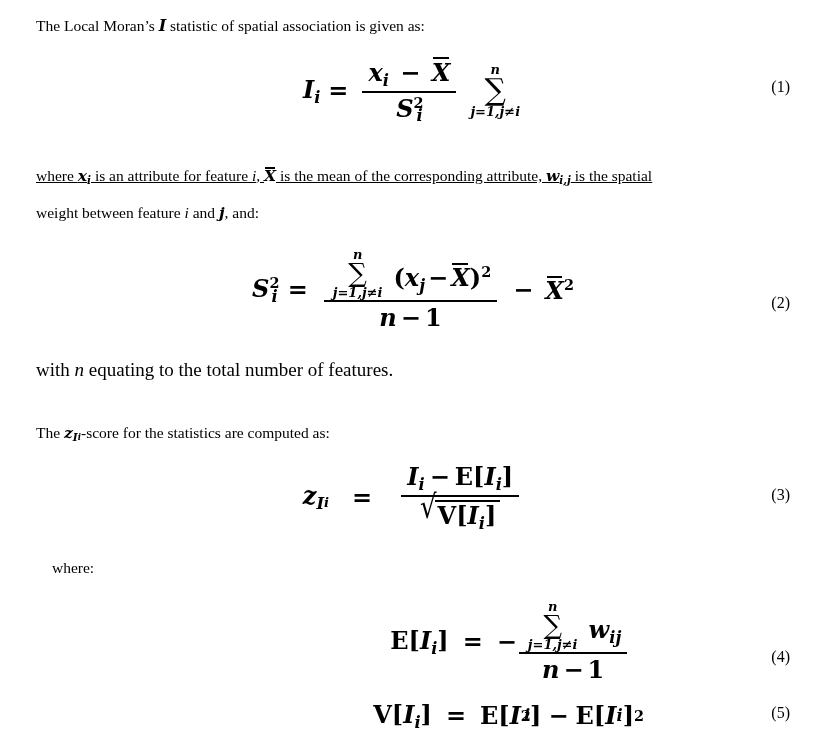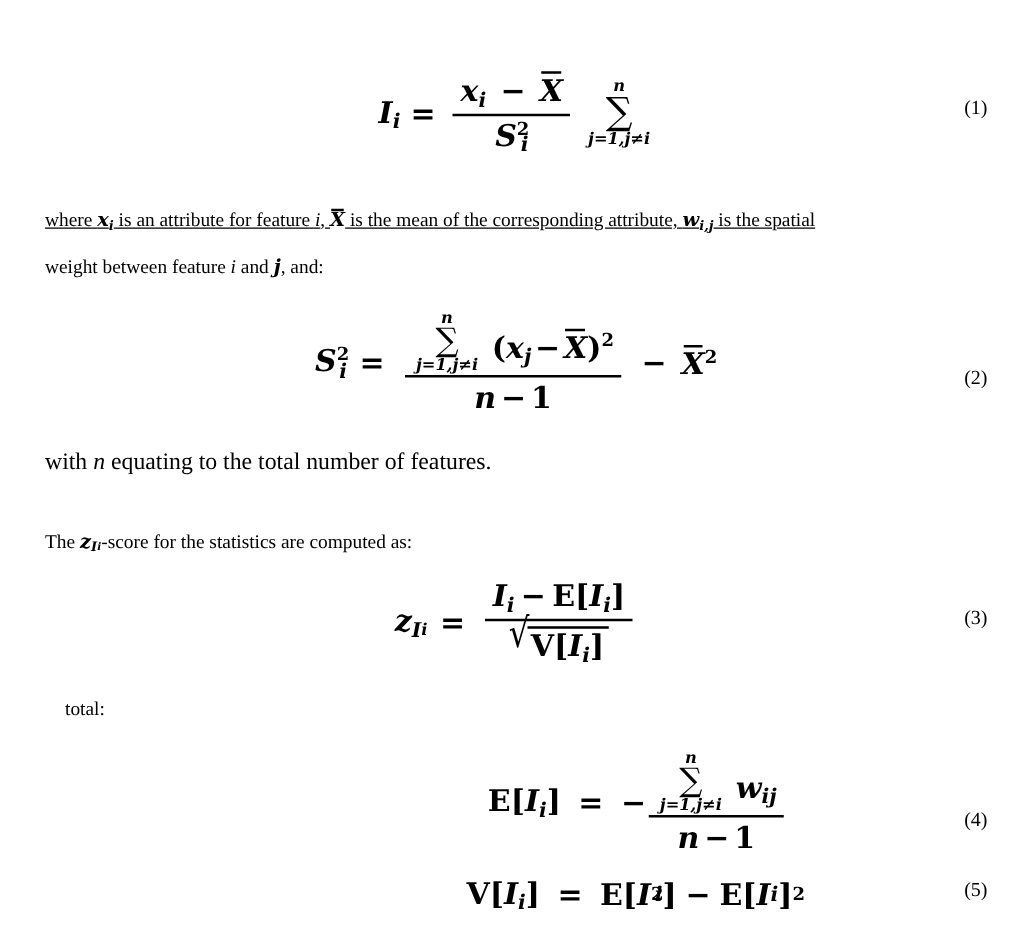--- a/index.html
+++ b/index.html
@@ -160,20 +160,23 @@
     left: 0; right: 0; top: 1px;
     height: 2px;
     background: #000;
   }
 </style>
 </head>
 <body>
 
 <div class="page">
 
+  <div class="prose" style="left:36px; top:18px; font-size:15.5px;">
+    <span>The Local Moran’s </span><span class="mi" style="font-size:16px;">I</span><span> statistic of spatial association is given as:</span>
+  </div>
 
   <div class="eq-block" style="left:0; top:56px; width:826px;">
     <div class="row" style="font-size:24px;">
 
       <span class="italic">
         <span>I</span><span class="sub">i</span>
       </span>
       <span style="margin:0 10px 0 8px; font-style:normal;">=</span>
 
       <span class="frac">
@@ -242,21 +245,21 @@
 
   <div class="prose" style="left:36px; top:360px; font-size:19px;">
     <span>with </span><span class="mi-light">n</span><span> equating to the total number of features.</span>
   </div>
 
   <div class="prose" style="left:36px; top:425px; font-size:15.5px;">
     <span>The </span><span class="mi"><span>z</span><span class="sub">I</span><span class="sub2">i</span></span><span>-score for the statistics are computed as:</span>
   </div>
 
   <div class="eq-block" style="left:0; top:462px; width:826px;">
-    <div class="row" style="font-size:24px;">
+    <div class="row" style="font-size:24px;gap:13px;">
       <span class="italic">
         <span>z</span><span class="sub">I</span><span class="sub2">i</span>
       </span>
       <span style="margin:0 12px 0 10px; font-style:normal;">=</span>
 
       <span class="frac">
         <span class="num italic">
           <span>I</span><span class="sub">i</span><span class="upright" style="margin:0 5px;">−</span><span class="upright">E</span><span class="upright">[</span><span>I</span><span class="sub">i</span><span class="upright">]</span>
         </span>
         <span class="bar"></span>
@@ -266,21 +269,21 @@
             <span class="rad-body italic">
               <span class="upright">V</span><span class="upright">[</span><span>I</span><span class="sub">i</span><span class="upright">]</span>
             </span>
           </span>
         </span>
       </span>
     </div>
     <div class="eq-num" style="top:24px;">(3)</div>
   </div>
 
-  <div class="prose" style="left:52px; top:560px; font-size:15.5px;">total:</div>
+  <div class="prose" style="left:52px; top:560px; font-size:15.5px;">where:</div>
 
   <div class="eq-block" style="left:0; top:600px; width:826px;">
 
     <div style="display:flex; align-items:center; justify-content:center; font-size:24px;">
       <span style="width:250px; text-align:right;" class="italic">
         <span class="upright">E</span><span class="upright">[</span><span>I</span><span class="sub">i</span><span class="upright">]</span>
       </span>
       <span style="width:48px; text-align:center; font-style:normal;">=</span>
       <span style="display:flex; align-items:center;">
         <span class="upright" style="margin-right:2px;">−</span>

